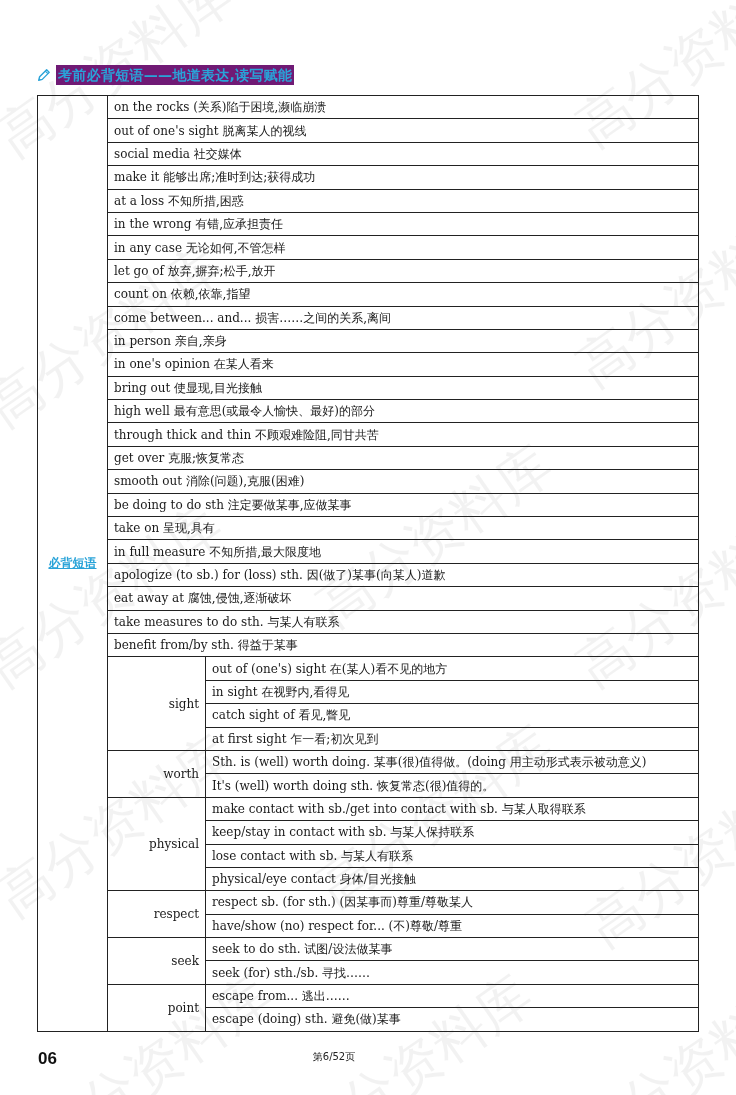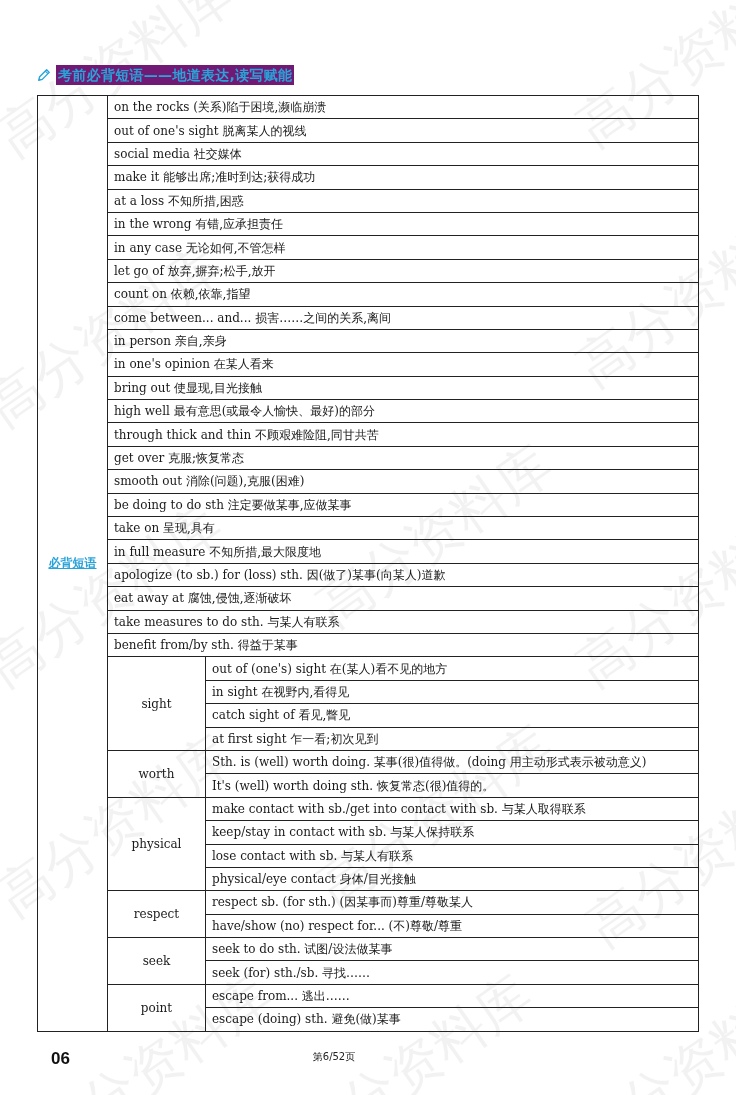--- a/index.html
+++ b/index.html
@@ -24,23 +24,23 @@
     table-layout: fixed; border: 1.5px solid #222;
   }
   table.main td {
     border: 1px solid #222; font-size: 12px; padding: 0 6px; height: 22.4px; line-height: 22px;
     white-space: nowrap; overflow: hidden;
   }
   td.cat {
     text-align: center; color: #29a3d8; font-family: "DejaVu Sans", sans-serif; font-size: 12px;
     padding: 0 2px; font-weight: bold; text-decoration: underline;
   }
-  td.sub { text-align: center; font-size: 11.4px; }
+  td.sub { text-align: right; font-size: 11.4px; }
   .page-num {
-    position: absolute; left: 51px; top: 1049px; font-family: "Liberation Sans", sans-serif;
+    position: absolute; left: 38px; top: 1049px; font-family: "Liberation Sans", sans-serif;
     font-size: 17px; font-weight: bold; color: #111;
   }
   .page-footer {
     position: absolute; left: 0; width: 668px; top: 1050px; text-align: center;
     font-family: "DejaVu Sans", sans-serif; font-size: 10px; color: #222;
   }
 </style>
 </head>
 <body>
 

